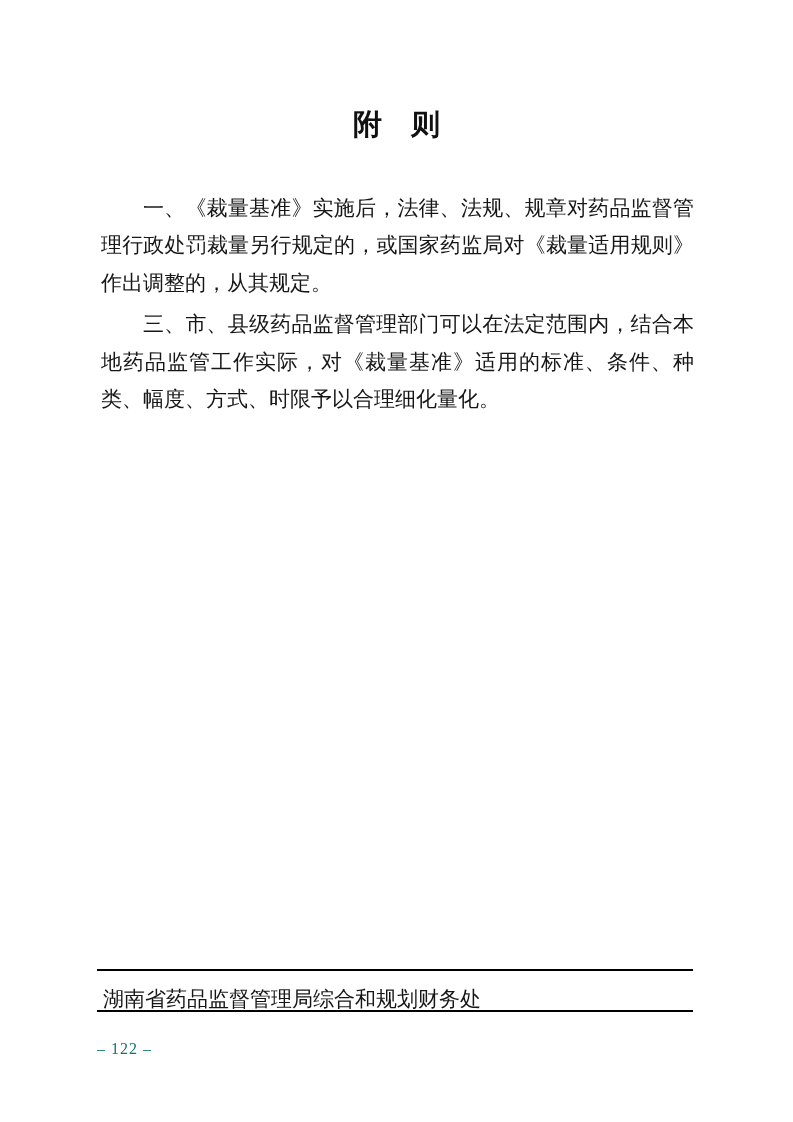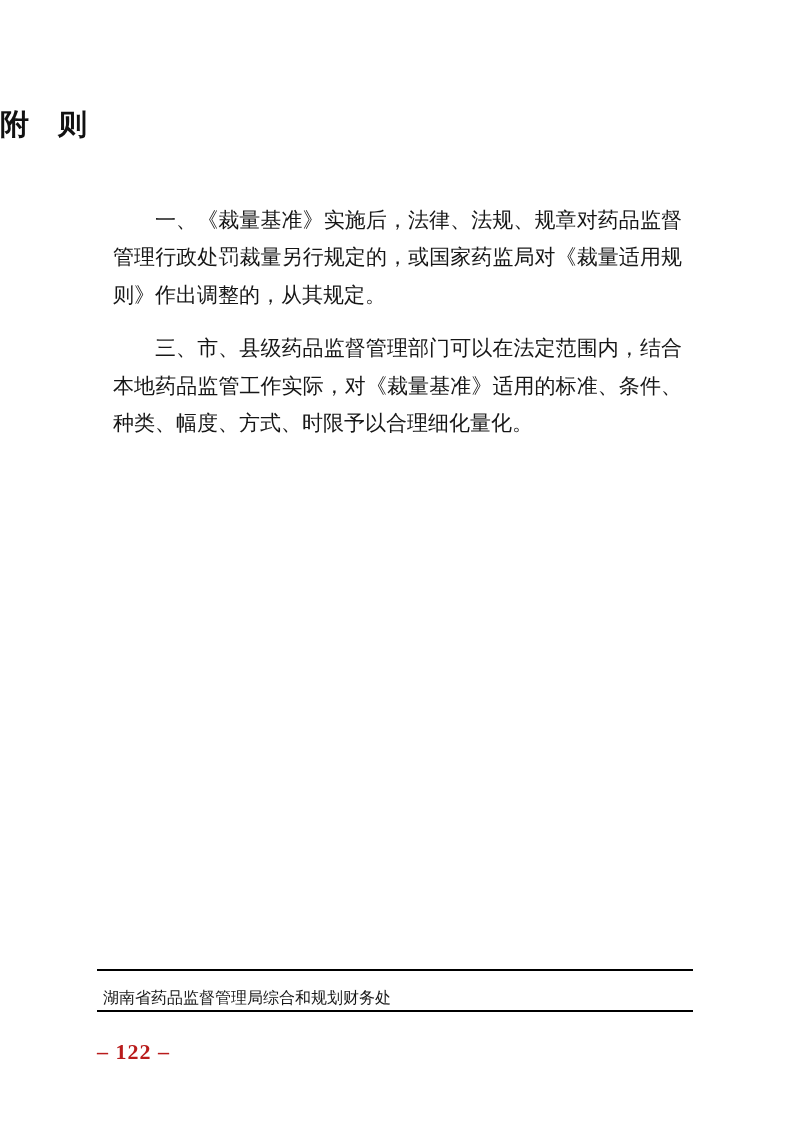--- a/index.html
+++ b/index.html
@@ -14,68 +14,67 @@
     background: #ffffff;
     overflow: hidden;
     color: #161616;
     font-family: "Liberation Serif", "DejaVu Serif", serif;
   }
   .doc-title {
     position: absolute;
     top: 110px;
     left: 0;
     right: 0;
-    text-align: left;
+    text-align: center;
     font-family: "Liberation Sans", "DejaVu Sans", sans-serif;
     font-weight: bold;
     font-size: 29px;
     line-height: 1;
     color: #111111;
   }
   .body-text {
     position: absolute;
     top: 186px;
     left: 97px;
     width: 601px;
     font-size: 21px;
     line-height: 37.4px;
     text-align: justify;
     color: #161616;
   }
   .body-text p {
-    margin: 16px;
+    margin: 4px;
     padding: 0;
     text-indent: 2em;
   }
   .footer-bar {
     position: absolute;
     left: 97px;
     top: 969px;
     width: 596px;
     height: 43px;
     box-sizing: border-box;
     border-top: 2px solid #000000;
     border-bottom: 2px solid #000000;
     display: flex;
     justify-content: space-between;
     align-items: center;
     padding: 16px 13px 0 6px;
-    font-size: 16px;
+    font-size: 21px;
     color: #161616;
     white-space: nowrap;
   }
   .page-number {
     position: absolute;
     left: 97px;
     top: 1041px;
-    font-size: 22px;
+    font-size: 16px;
     line-height: 1;
     letter-spacing: 1px;
-    color: #b91c1c;
-    font-weight: bold;
+    color: #0f766e;
   }
 </style>
 </head>
 <body>
 
 <div class="page">
 
   <div class="doc-title">附　则</div>
 
   <div class="body-text">

